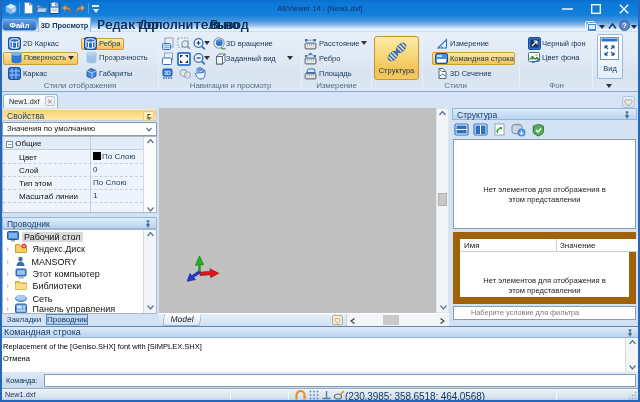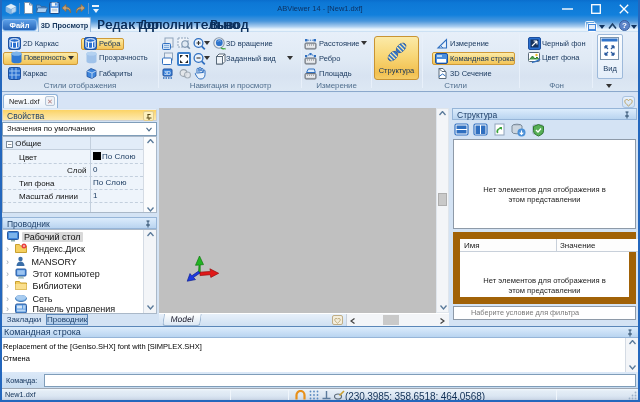--- a/index.html
+++ b/index.html
@@ -428,22 +428,22 @@
       </div>
 </div>
 <div class="abs" id="combo">Значения по умолчанию
   <svg class="abs" style="right:4px;top:4px;" width="6" height="5" viewBox="0 0 6 5">
         <path d="M0.5 0.8l2.5 3L5.5 0.8" fill="none" stroke="#4a6a8a" stroke-width="1.1"></path>
       </svg>
 </div>
 <div class="abs" id="pgrid">
   <div class="prow" style="top:0;background:#e2ecf8;border-bottom:1px solid #c3cfdd;"><span style="margin-left:3px;display:inline-block;width:7px;height:7px;border:1px solid #7a8a9a;background:#fff;line-height:5px;font-size:7px;text-align:center;vertical-align:-1px;color:#333;">−</span> <b style="font-weight:normal;">Общие</b></div>
   <div class="prow" style="top:14px;"><span style="margin-left:16px;">Цвет</span></div>
-  <div class="prow" style="top:27px;padding-left:48px;"><span style="margin-left:16px;">Слой</span></div>
-  <div class="prow" style="top:40px;"><span style="margin-left:16px;">Тип фона</span></div>
+  <div class="prow" style="top:27px;"><span style="margin-left:16px;">Слой</span></div>
+  <div class="prow" style="top:40px;"><span style="margin-left:16px;">Тип этом</span></div>
   <div class="prow" style="top:53px;"><span style="margin-left:16px;">Масштаб линии</span></div>
   <div class="abs" style="left:87px;top:0;width:1px;height:75px;background:#c3cfdd;"></div>
   <div class="abs" style="left:90px;top:15px;"><span style="display:inline-block;width:8px;height:8px;background:#000;vertical-align:-1px;margin-right:1px;"></span>По Слою</div>
   <div class="abs" style="left:90px;top:28px;">0</div>
   <div class="abs" style="left:90px;top:41px;">По Слою</div>
   <div class="abs" style="left:90px;top:54px;">1</div>
   <div id="pscroll">
     <svg style="margin:2px auto 0;display:block;" width="7" height="5" viewBox="0 0 7 5">
           <path d="M0.5 4L3.5 0.5 6.5 4" fill="none" stroke="#5a7a9a" stroke-width="1.3"></path>
         </svg>

